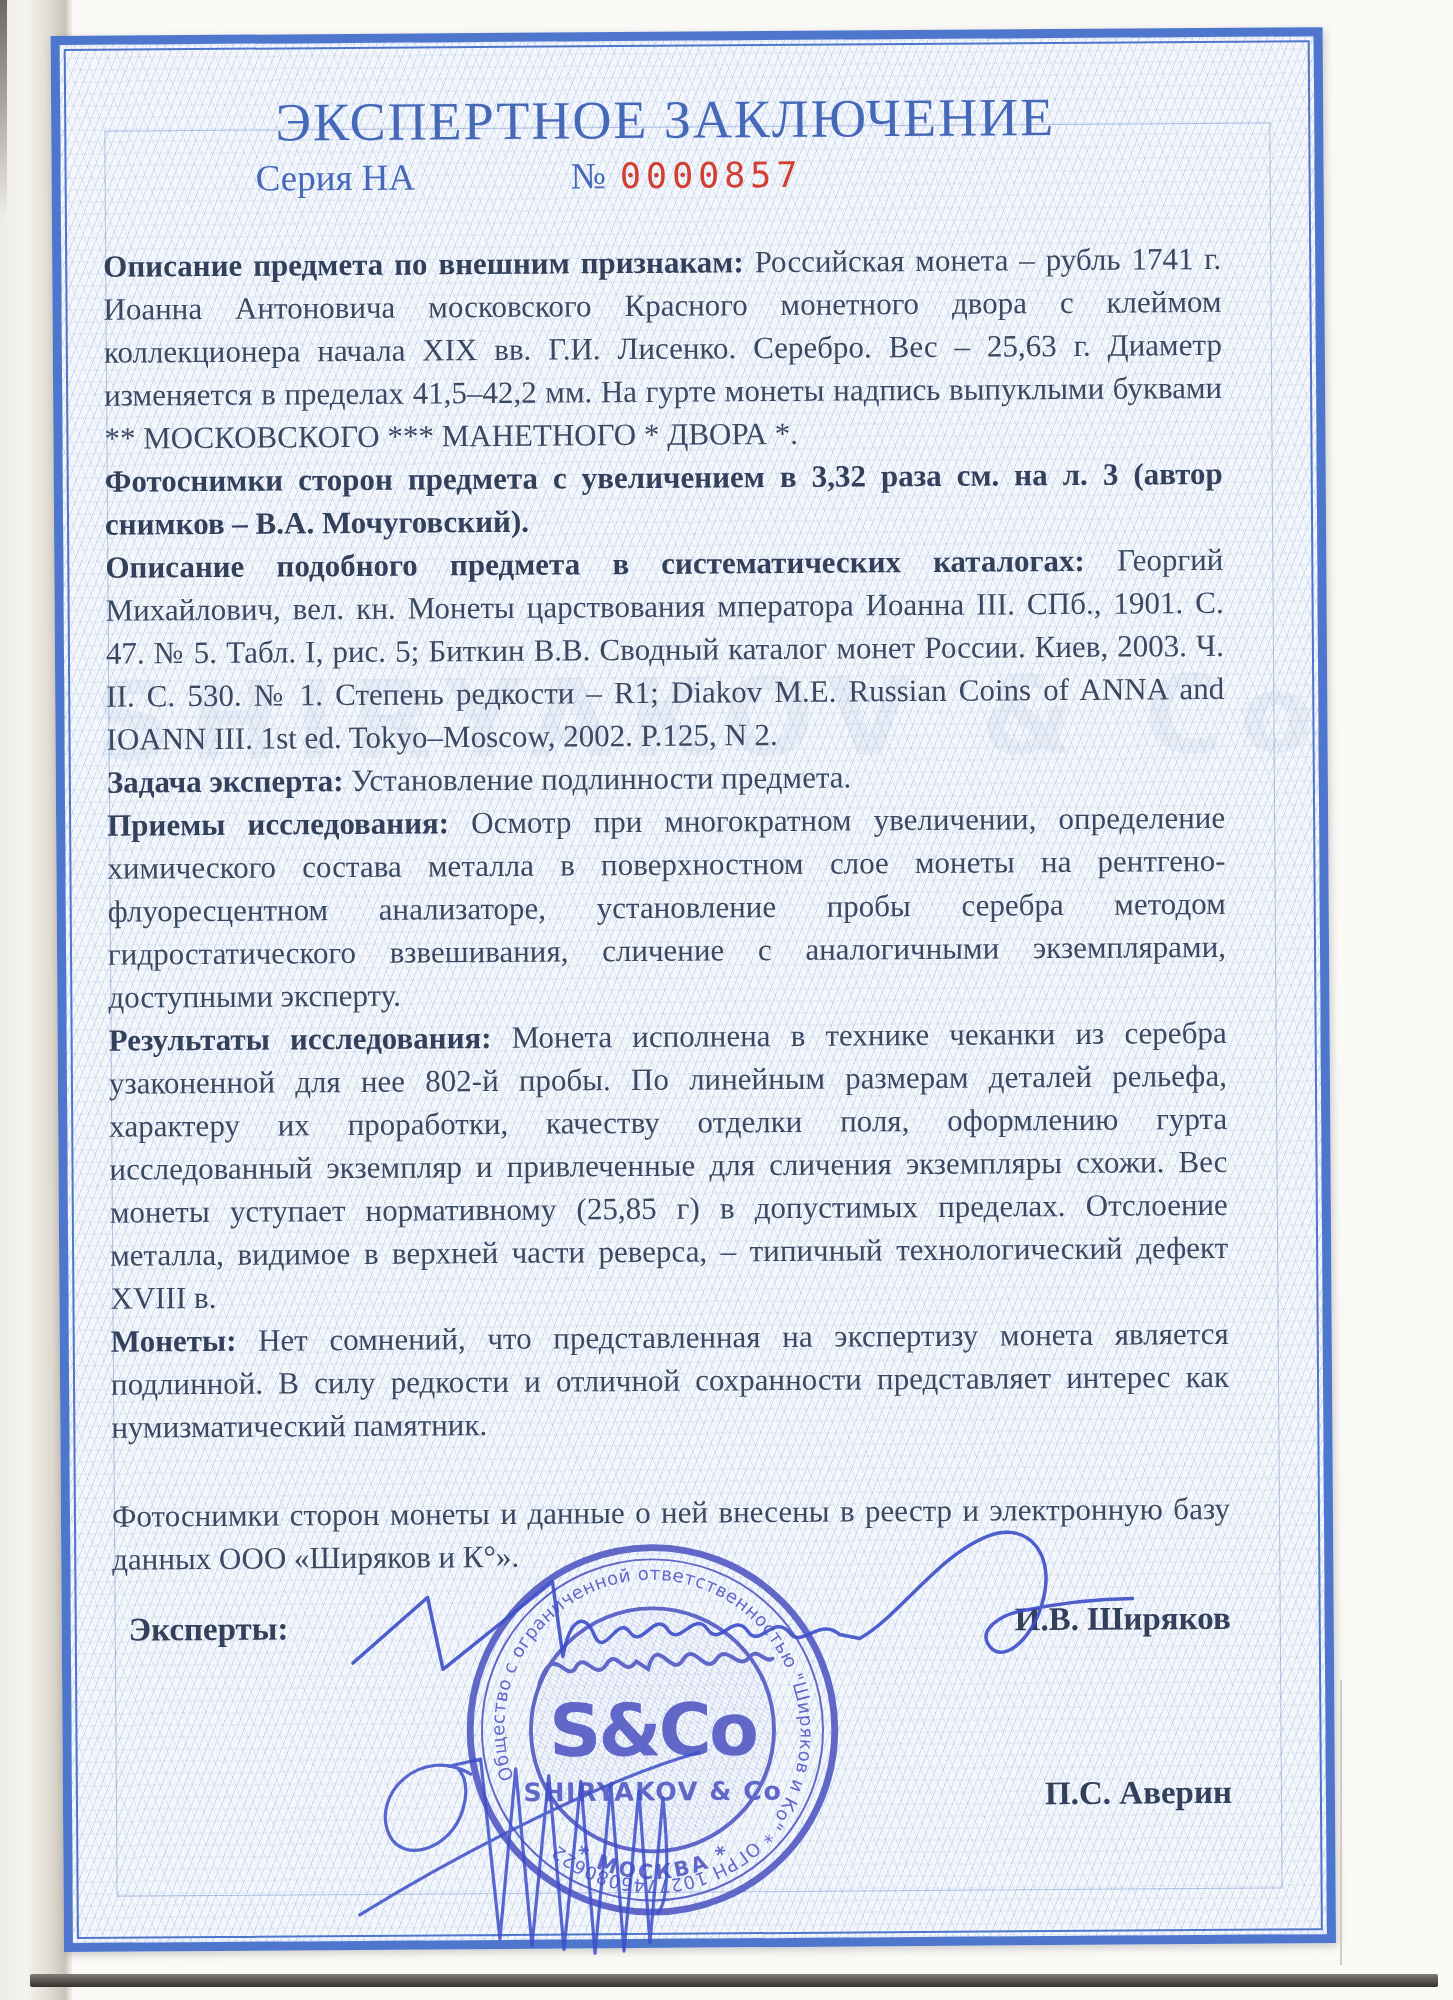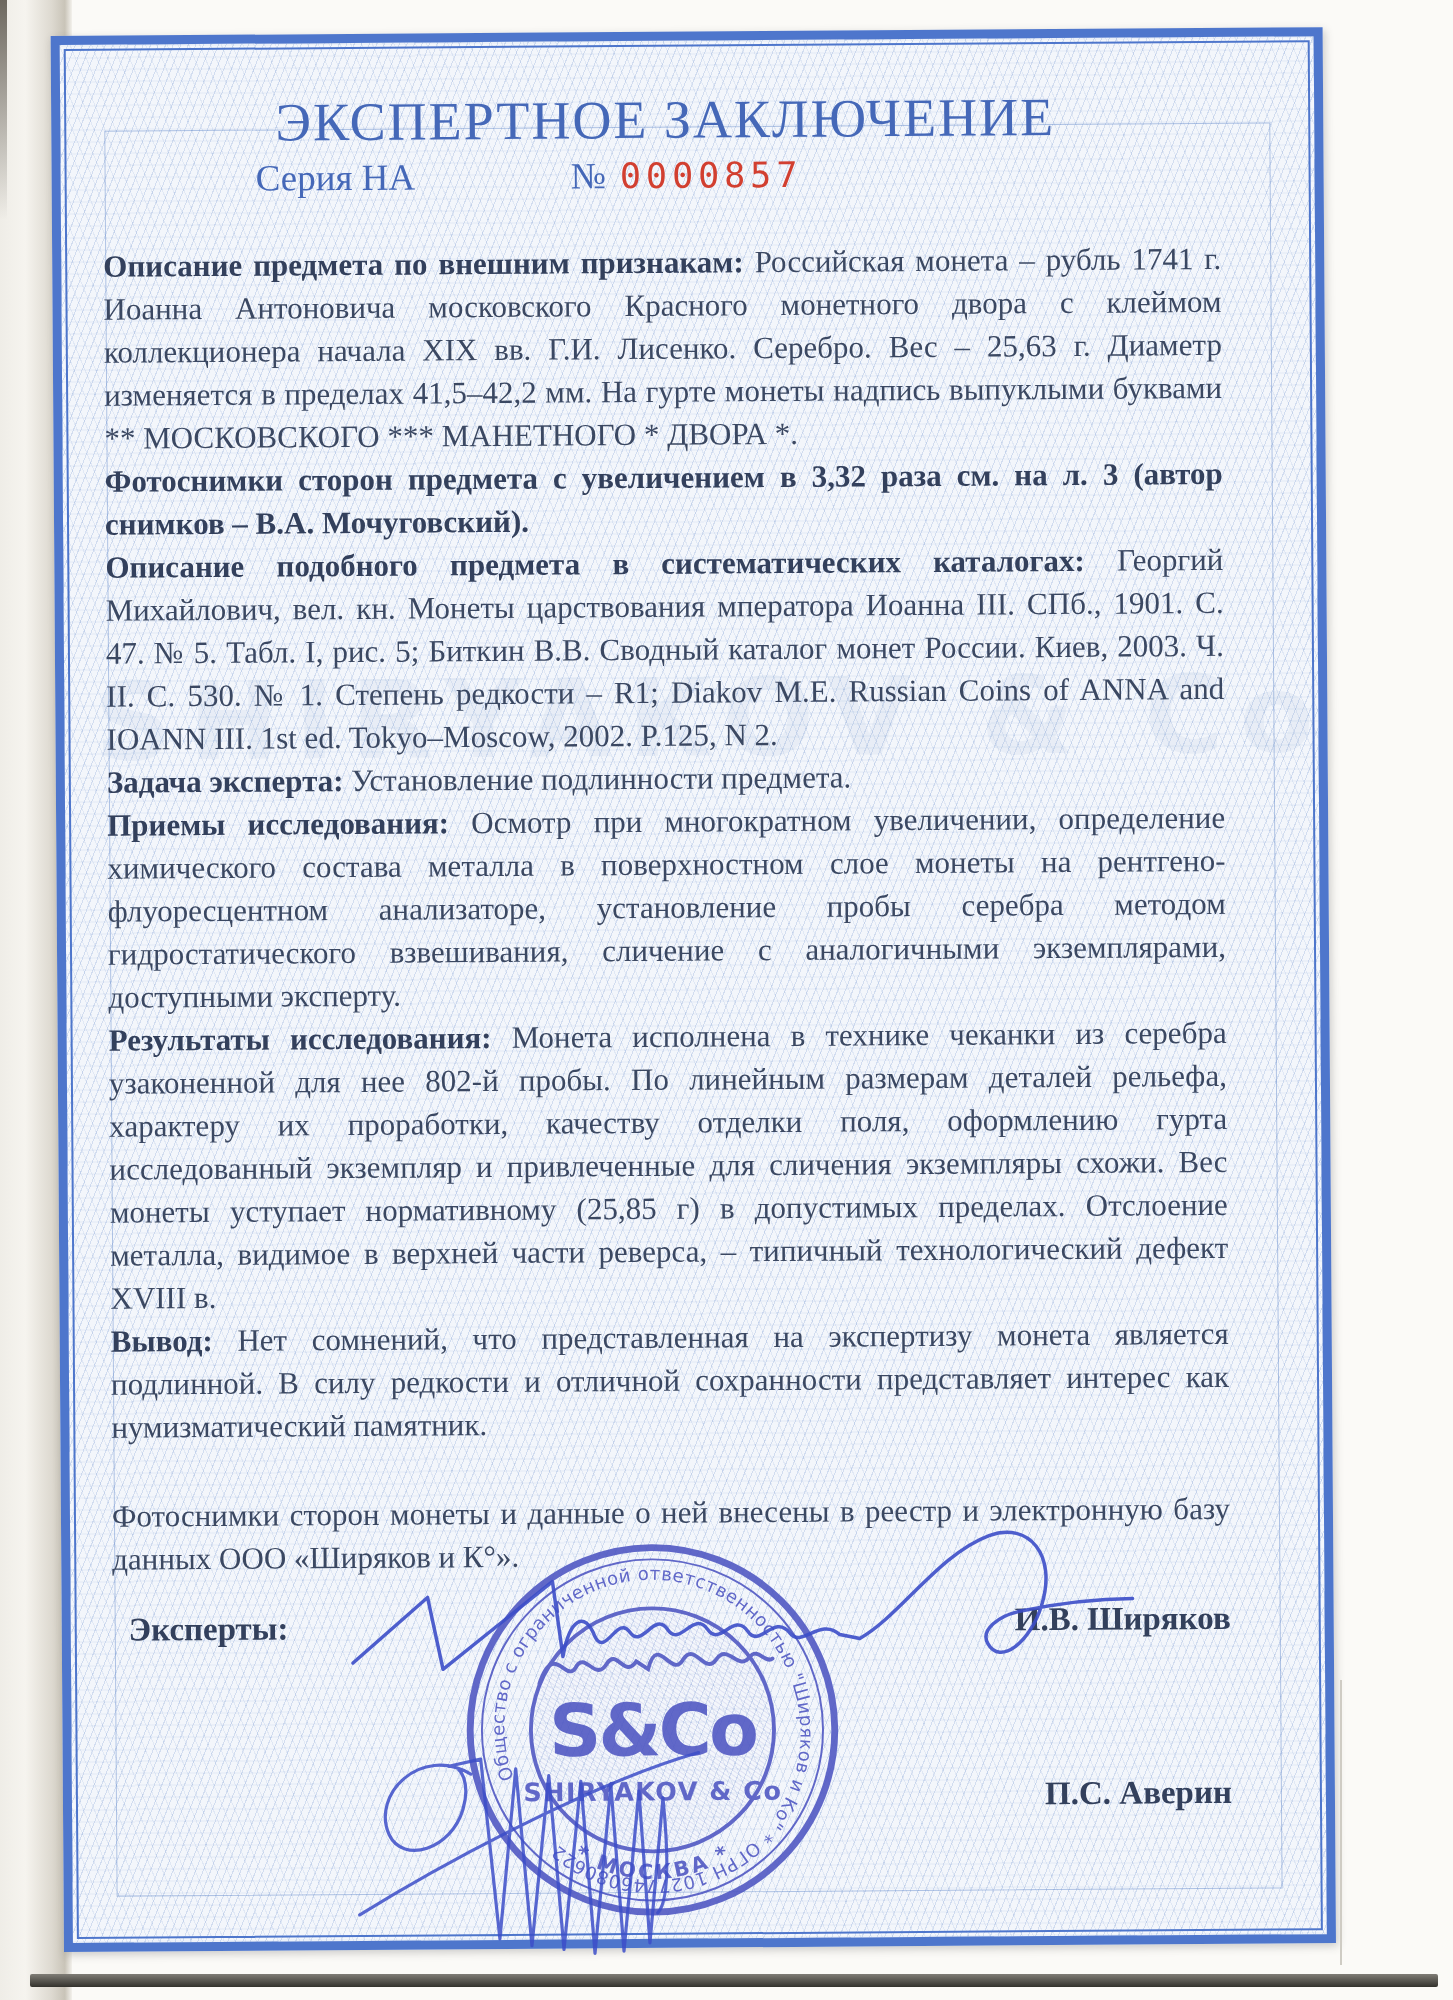--- a/index.html
+++ b/index.html
@@ -89,21 +89,21 @@
   <div class="series">Серия НА</div>
   <div class="numrow"><span>№</span><span class="serial">0000857</span></div>
 
   <div class="body-text">
       <p><b>Описание предмета по внешним признакам: </b>Российская монета – рубль 1741 г. Иоанна Антоновича московского Красного монетного двора с клеймом коллекционера начала XIX вв. Г.И. Лисенко. Серебро. Вес – 25,63 г. Диаметр изменяется в пределах 41,5–42,2 мм. На гурте монеты надпись выпуклыми буквами ** МОСКОВСКОГО *** МАНЕТНОГО * ДВОРА *.</p>
       <p><b>Фотоснимки сторон предмета с увеличением в 3,32 раза см. на л. 3 (автор снимков – В.А. Мочуговский).</b></p>
       <p><b>Описание подобного предмета в систематических каталогах: </b>Георгий Михайлович, вел. кн. Монеты царствования мператора Иоанна III. СПб., 1901. С. 47. № 5. Табл. I, рис. 5; Биткин В.В. Сводный каталог монет России. Киев, 2003. Ч. II. С. 530. № 1. Степень редкости – R1; Diakov M.E. Russian Coins of ANNA and IOANN III. 1st ed. Tokyo–Moscow, 2002. P.125, N 2.</p>
       <p><b>Задача эксперта: </b>Установление подлинности предмета.</p>
       <p><b>Приемы исследования: </b>Осмотр при многократном увеличении, определение химического состава металла в поверхностном слое монеты на рентгено-флуоресцентном анализаторе, установление пробы серебра методом гидростатического взвешивания, сличение с аналогичными экземплярами, доступными эксперту.</p>
       <p><b>Результаты исследования: </b>Монета исполнена в технике чеканки из серебра узаконенной для нее 802-й пробы. По линейным размерам деталей рельефа, характеру их проработки, качеству отделки поля, оформлению гурта исследованный экземпляр и привлеченные для сличения экземпляры схожи. Вес монеты уступает нормативному (25,85 г) в допустимых пределах. Отслоение металла, видимое в верхней части реверса, – типичный технологический дефект XVIII в.</p>
-      <p><b>Вывод: </b>Нет сомнений, что представленная на экспертизу монета является подлинной. В силу редкости и отличной сохранности представляет интерес как нумизматический памятник.</p>
+      <p><b>Монеты: </b>Нет сомнений, что представленная на экспертизу монета является подлинной. В силу редкости и отличной сохранности представляет интерес как нумизматический памятник.</p>
       <p class="spaced">Фотоснимки сторон монеты и данные о ней внесены в реестр и электронную базу данных ООО «Ширяков и К°».</p>
     </div>
 
   <div class="experts-label">Эксперты:</div>
   <div class="expert-name n1">И.В. Ширяков</div>
   <div class="expert-name n2">П.С.  Аверин</div>
 
   <svg class="stamp-svg" viewBox="0 0 400 400">
     <defs>
       <pattern id="hh" width="4" height="4" patternUnits="userSpaceOnUse" patternTransform="rotate(35)">

